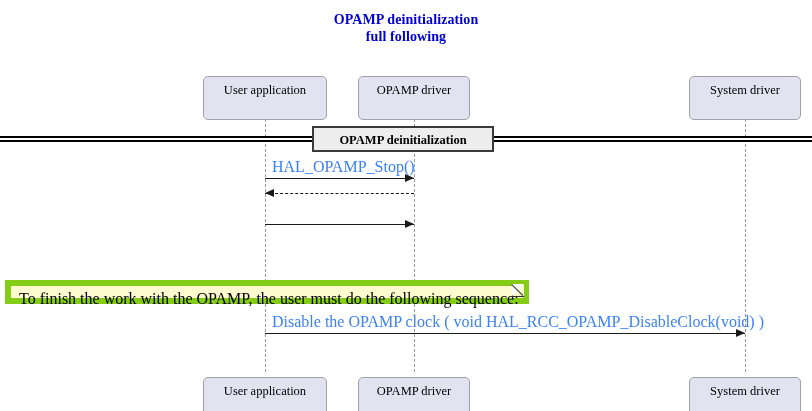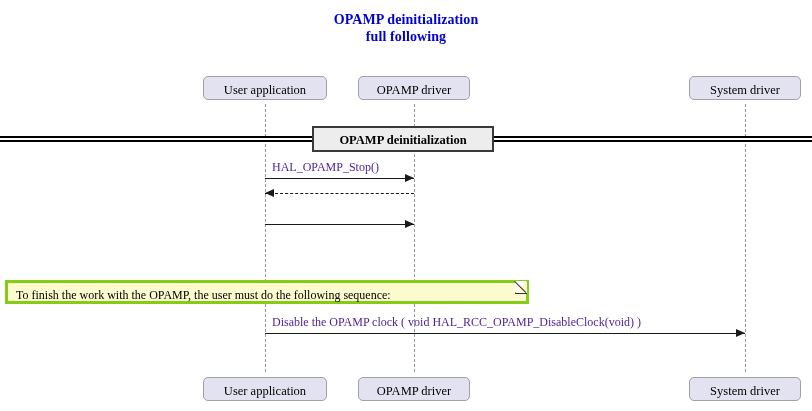--- a/index.html
+++ b/index.html
@@ -30,21 +30,21 @@
     border-left:1px dashed #9a9a9a;
   }
 
   
   .participant{
     position:absolute;
     background:#E2E2F0;
     border:1px solid #A0A0A8;
     border-radius:5px;
     box-sizing:border-box;
-    height:24px;
+    height:44px;
     line-height:26px;
     text-align:center;
     font-size:12.5px;
     color:#000;
     white-space:nowrap;
   }
 
   
   .divider{position:absolute;left:0;width:812px;height:26px;}
   .divider .bar{
@@ -63,22 +63,22 @@
     font-size:12.5px;
     color:#000;
     text-align:center;
     padding:0 8px;
     white-space:nowrap;
   }
 
   
   .msg-label{
     position:absolute;
-    font-size:12px;
-    color:#4c1d95;
+    font-size:16px;
+    color:#3b82f6;
     white-space:nowrap;
     line-height:14px;
   }
   .msg-line{
     position:absolute;height:0;
     border-top:1px solid #1a1a1a;
   }
   .msg-line.dashed{
     border-top:1px dashed #1a1a1a;
   }
@@ -88,23 +88,23 @@
     border-top:4.5px solid transparent;
     border-bottom:4.5px solid transparent;
   }
   .arrowhead.right{border-left:9px solid #1a1a1a;}
   .arrowhead.left{border-right:9px solid #1a1a1a;}
 
   
   .note{
     position:absolute;
     background:#FBFBCF;
-    border:3px solid #84cc16;
+    border:6px solid #84cc16;
     box-sizing:border-box;
-    font-size:12px;
+    font-size:16px;
     color:#000;
     padding:5px 8px 5px 8px;
     line-height:15px;
     white-space:nowrap;
   }
   .note .fold{
     position:absolute;top:-1px;right:-1px;
     width:11px;height:11px;
     background:#FBFBCF;
     border-left:1px solid #32322E;

